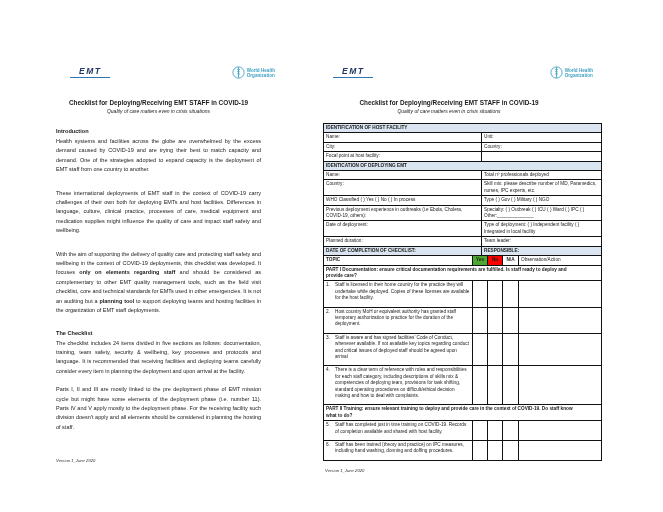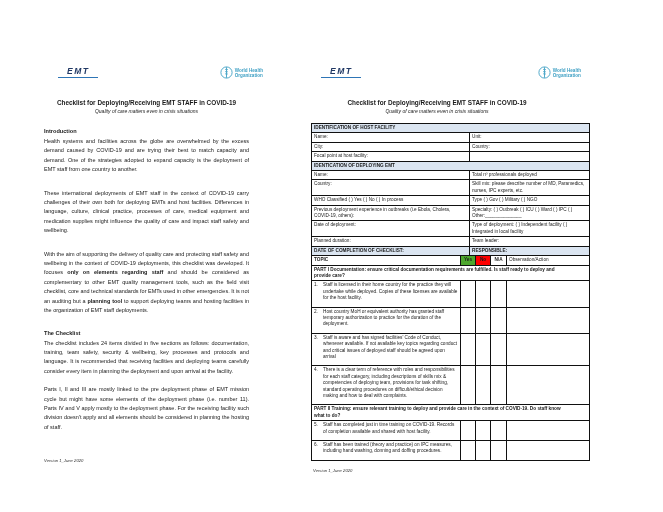--- a/index.html
+++ b/index.html
@@ -1,17 +1,17 @@
 <!DOCTYPE html>
 <html><head>
 <meta charset="utf-8">
 <style>
   html,body{margin:0;padding:0;background:#ffffff;}
   body{width:663px;height:512px;overflow:hidden;font-family:"Liberation Sans",sans-serif;color:#1a1a1a;}
-  .sheet{display:flex;width:591px;height:512px;}
+  .sheet{display:flex;width:591px;height:512px;padding-left:12px;}
   .page{width:310px;height:512px;background:#fff;box-sizing:border-box;padding-top:66px;}
   .page-left{margin-left:20px;}
   .page-right{margin-left:10px;}
 
   
   .page-header{display:flex;justify-content:space-between;align-items:flex-start;margin:0 10px 0 38px;height:20px;}
   .emt-logo{color:#203864;font-weight:bold;font-size:8.5px;letter-spacing:1.5px;border-bottom:1.5px solid #2e75b6;padding:0 9px 1px 9px;font-style:italic;}
   .who-logo{display:flex;align-items:center;gap:2px;}
   .who-text{color:#3fa0c4;font-size:4.6px;font-weight:bold;line-height:5px;}
   .doc-title{text-align:center;font-size:6.4px;font-weight:bold;margin-top:13px;}

